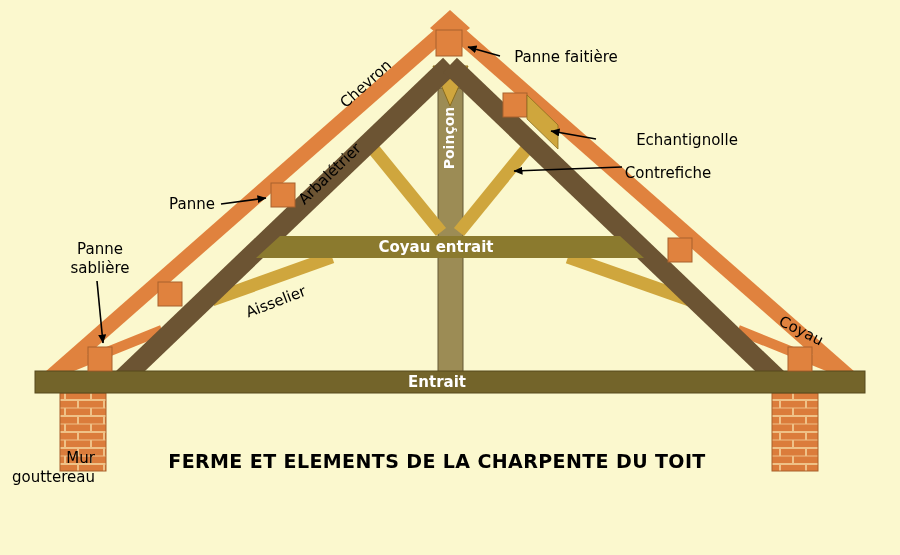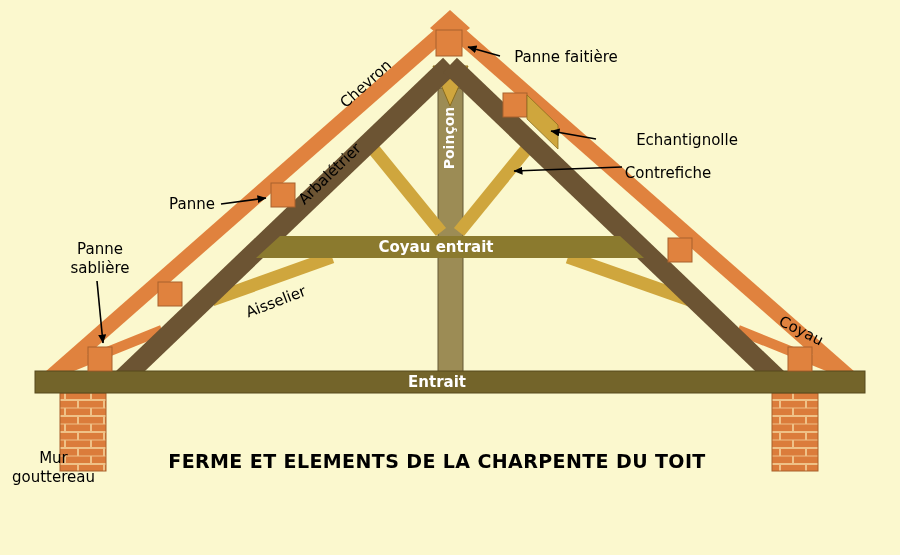--- a/index.html
+++ b/index.html
@@ -7,21 +7,21 @@
     position:relative;width:900px;height:555px;background:#FBF8CE;
     font-family:"DejaVu Sans","Liberation Sans",sans-serif;overflow:hidden;
   }
   .stage svg{position:absolute;left:0;top:0;}
   .lbl{
     position:absolute;font-size:15px;color:#000;line-height:1.25;
     white-space:pre-line;transform:translate(-50%,-50%);
     transform-origin:center center;text-align:center;
   }
   .lbl.white{color:#fff;font-weight:bold;}
-  .lbl.tl{transform:none;text-align:center;}
+  .lbl.tl{transform:none;text-align:right;}
   .title{
     position:absolute;font-size:19px;font-weight:bold;color:#000;
     letter-spacing:.4px;white-space:nowrap;transform:translate(-50%,-50%);
   }
 </style>
 </head>
 <body>
 
 <div class="stage">
 

